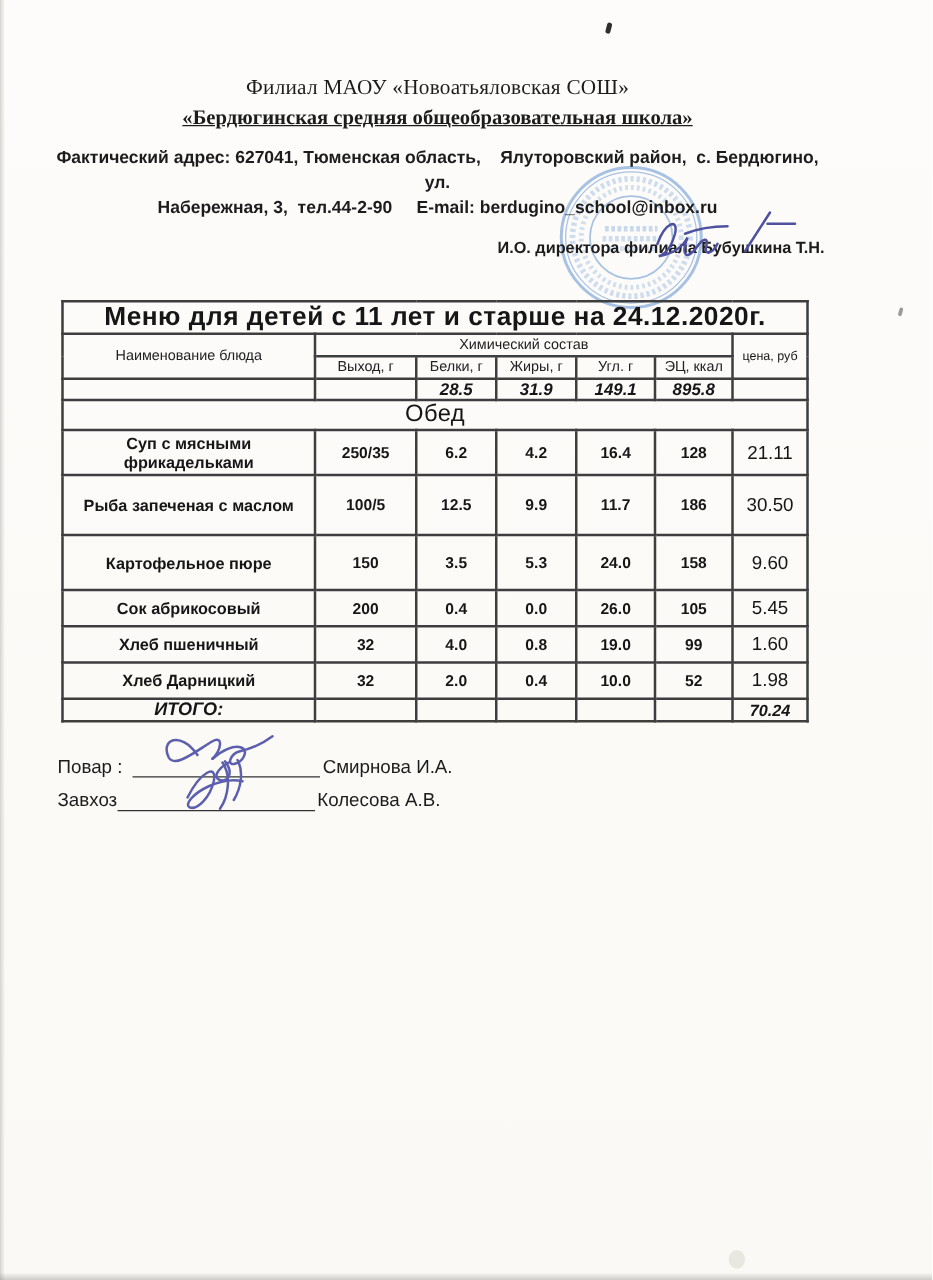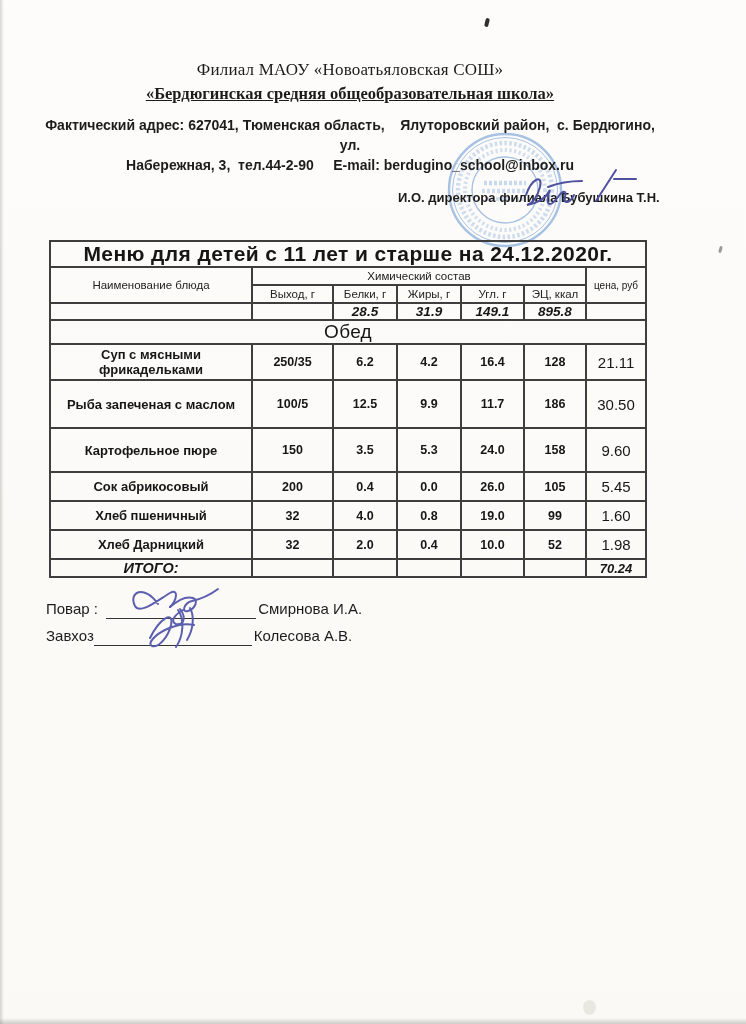--- a/index.html
+++ b/index.html
@@ -47,21 +47,21 @@
   .cell-itogo { text-align:left; padding-left:5px; font-size:14.5px; font-weight:bold; font-style:italic; }
   .cell-total-price { font-size:13px; font-weight:bold; font-style:italic; }
   tr.r-title {height:16px;} tr.r-h1 {height:18px;} tr.r-h2 {height:18px;}
   tr.r-tot {height:16px;} tr.r-sec {height:20px;}
   tr.r-d1 {height:36px;} tr.r-d2 {height:48px;} tr.r-d3 {height:44px;}
   tr.r-d4 {height:29px;} tr.r-d5 {height:29px;} tr.r-d6 {height:29px;}
   tr.r-itogo {height:16px;}
 
   
   .sig-block { position:absolute; left:46px; top:595px; font-size:15px; z-index:2; }
-  .sig-row { display:flex; align-items:center; height:27px; }
+  .sig-row { display:flex; align-items:flex-end; height:27px; }
   .sig-role { white-space:pre; }
   .sig-line { border-bottom:1.6px solid #333; height:19px; }
   .sig-line.cook { width:150px; margin-left:4px; }
   .sig-line.steward { width:158px; }
   .sig-name { margin-left:2px; }
 
   
   .speck1 { position:absolute; left:485px; top:18px; width:4px; height:9px; background:#2e2e2e;
             border-radius:2px; transform:rotate(14deg); }
   .speck2 { position:absolute; left:719px; top:246px; width:3px; height:7px; background:#9a9a96;

